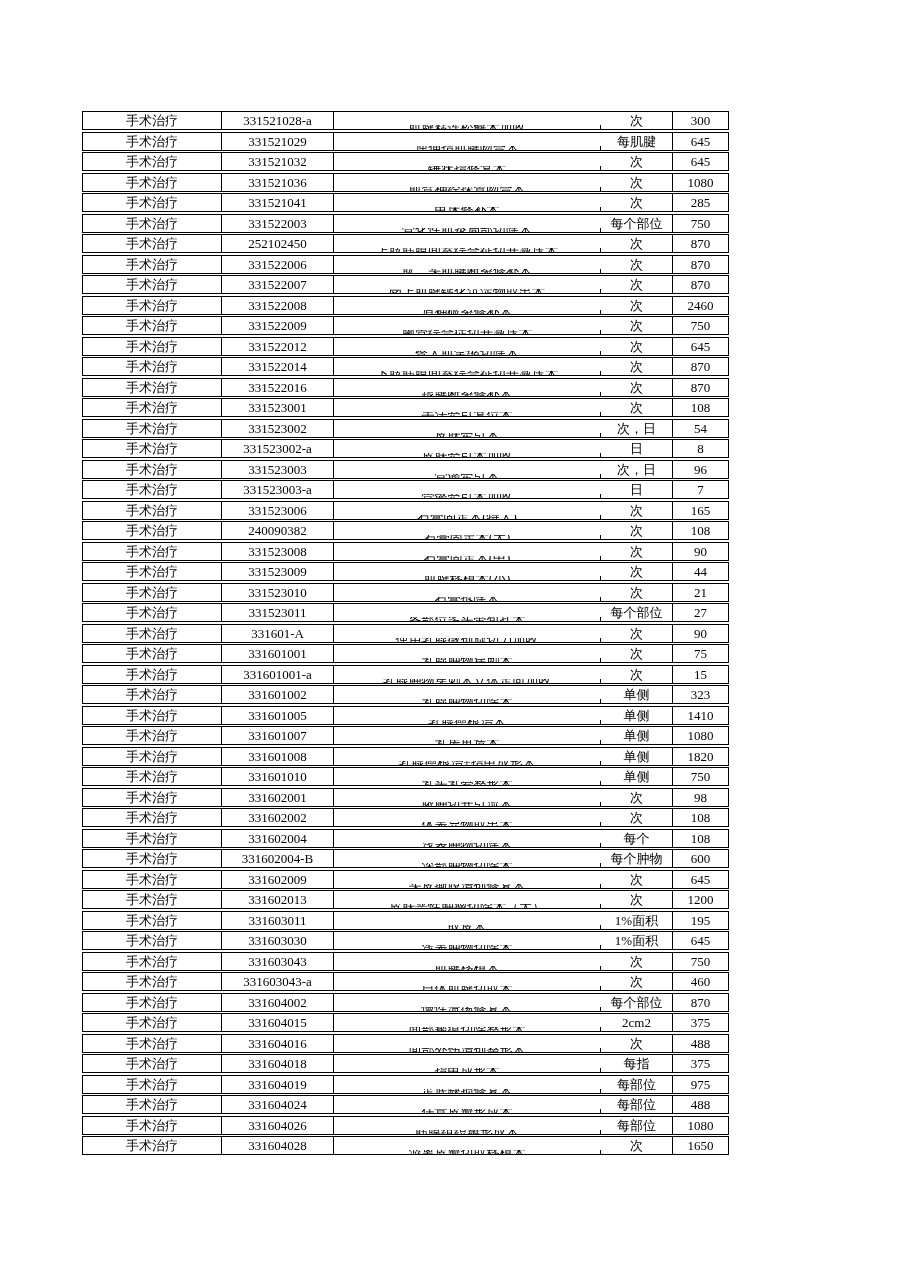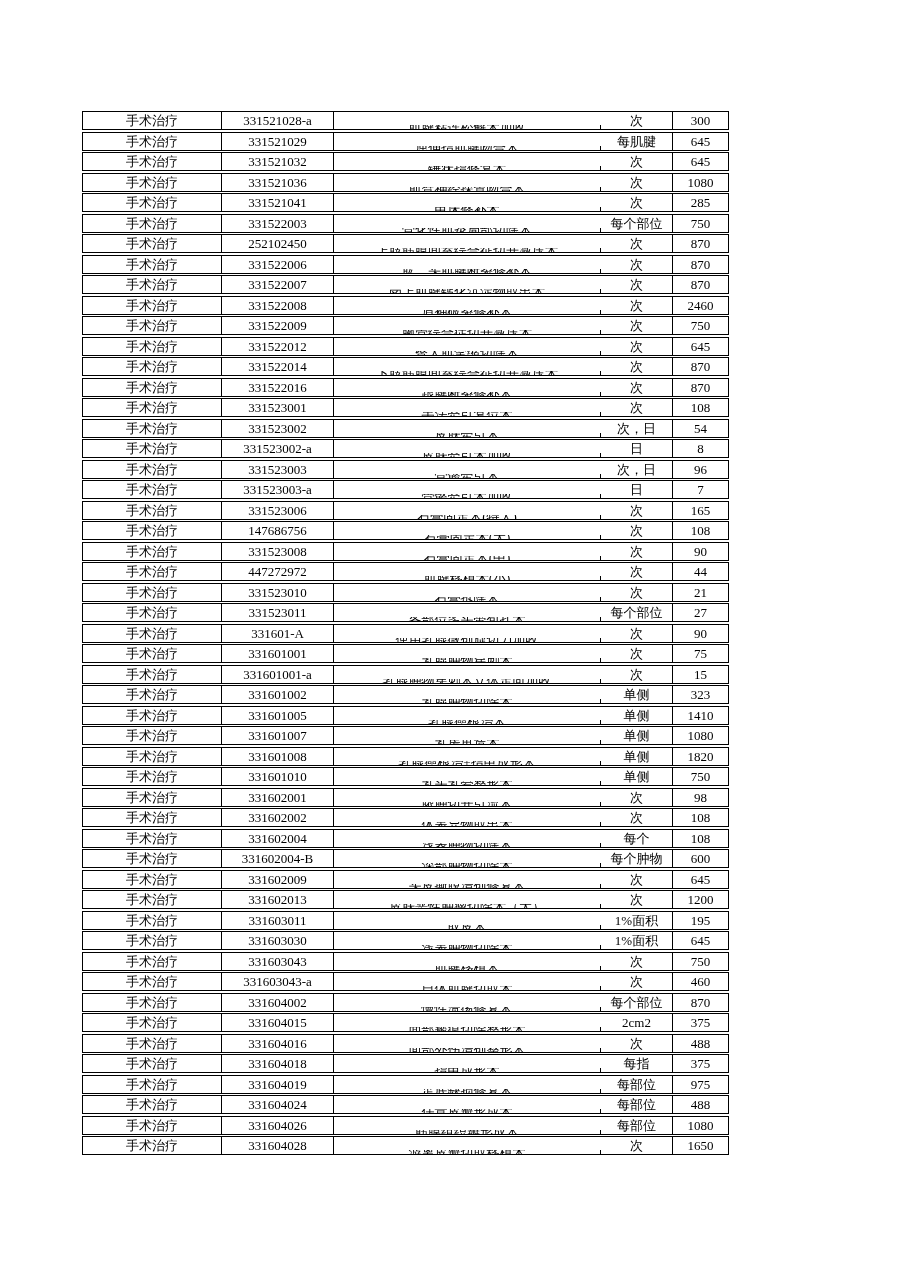--- a/index.html
+++ b/index.html
@@ -192,35 +192,35 @@
       </div>
       <div class="row">
         <div class="cell c0">手术治疗</div>
         <div class="cell c1">331523006</div>
         <div class="cell c2">石膏固定术(特大)</div>
         <div class="cell c3">次</div>
         <div class="cell c4">165</div>
       </div>
       <div class="row">
         <div class="cell c0">手术治疗</div>
-        <div class="cell c1">147686756</div>
+        <div class="cell c1">240090382</div>
         <div class="cell c2">石膏固定术(大)</div>
         <div class="cell c3">次</div>
         <div class="cell c4">108</div>
       </div>
       <div class="row">
         <div class="cell c0">手术治疗</div>
         <div class="cell c1">331523008</div>
         <div class="cell c2">石膏固定术(中)</div>
         <div class="cell c3">次</div>
         <div class="cell c4">90</div>
       </div>
       <div class="row">
         <div class="cell c0">手术治疗</div>
-        <div class="cell c1">447272972</div>
+        <div class="cell c1">331523009</div>
         <div class="cell c2">肌腱移植术(小)</div>
         <div class="cell c3">次</div>
         <div class="cell c4">44</div>
       </div>
       <div class="row">
         <div class="cell c0">手术治疗</div>
         <div class="cell c1">331523010</div>
         <div class="cell c2">石膏拆除术</div>
         <div class="cell c3">次</div>
         <div class="cell c4">21</div>

